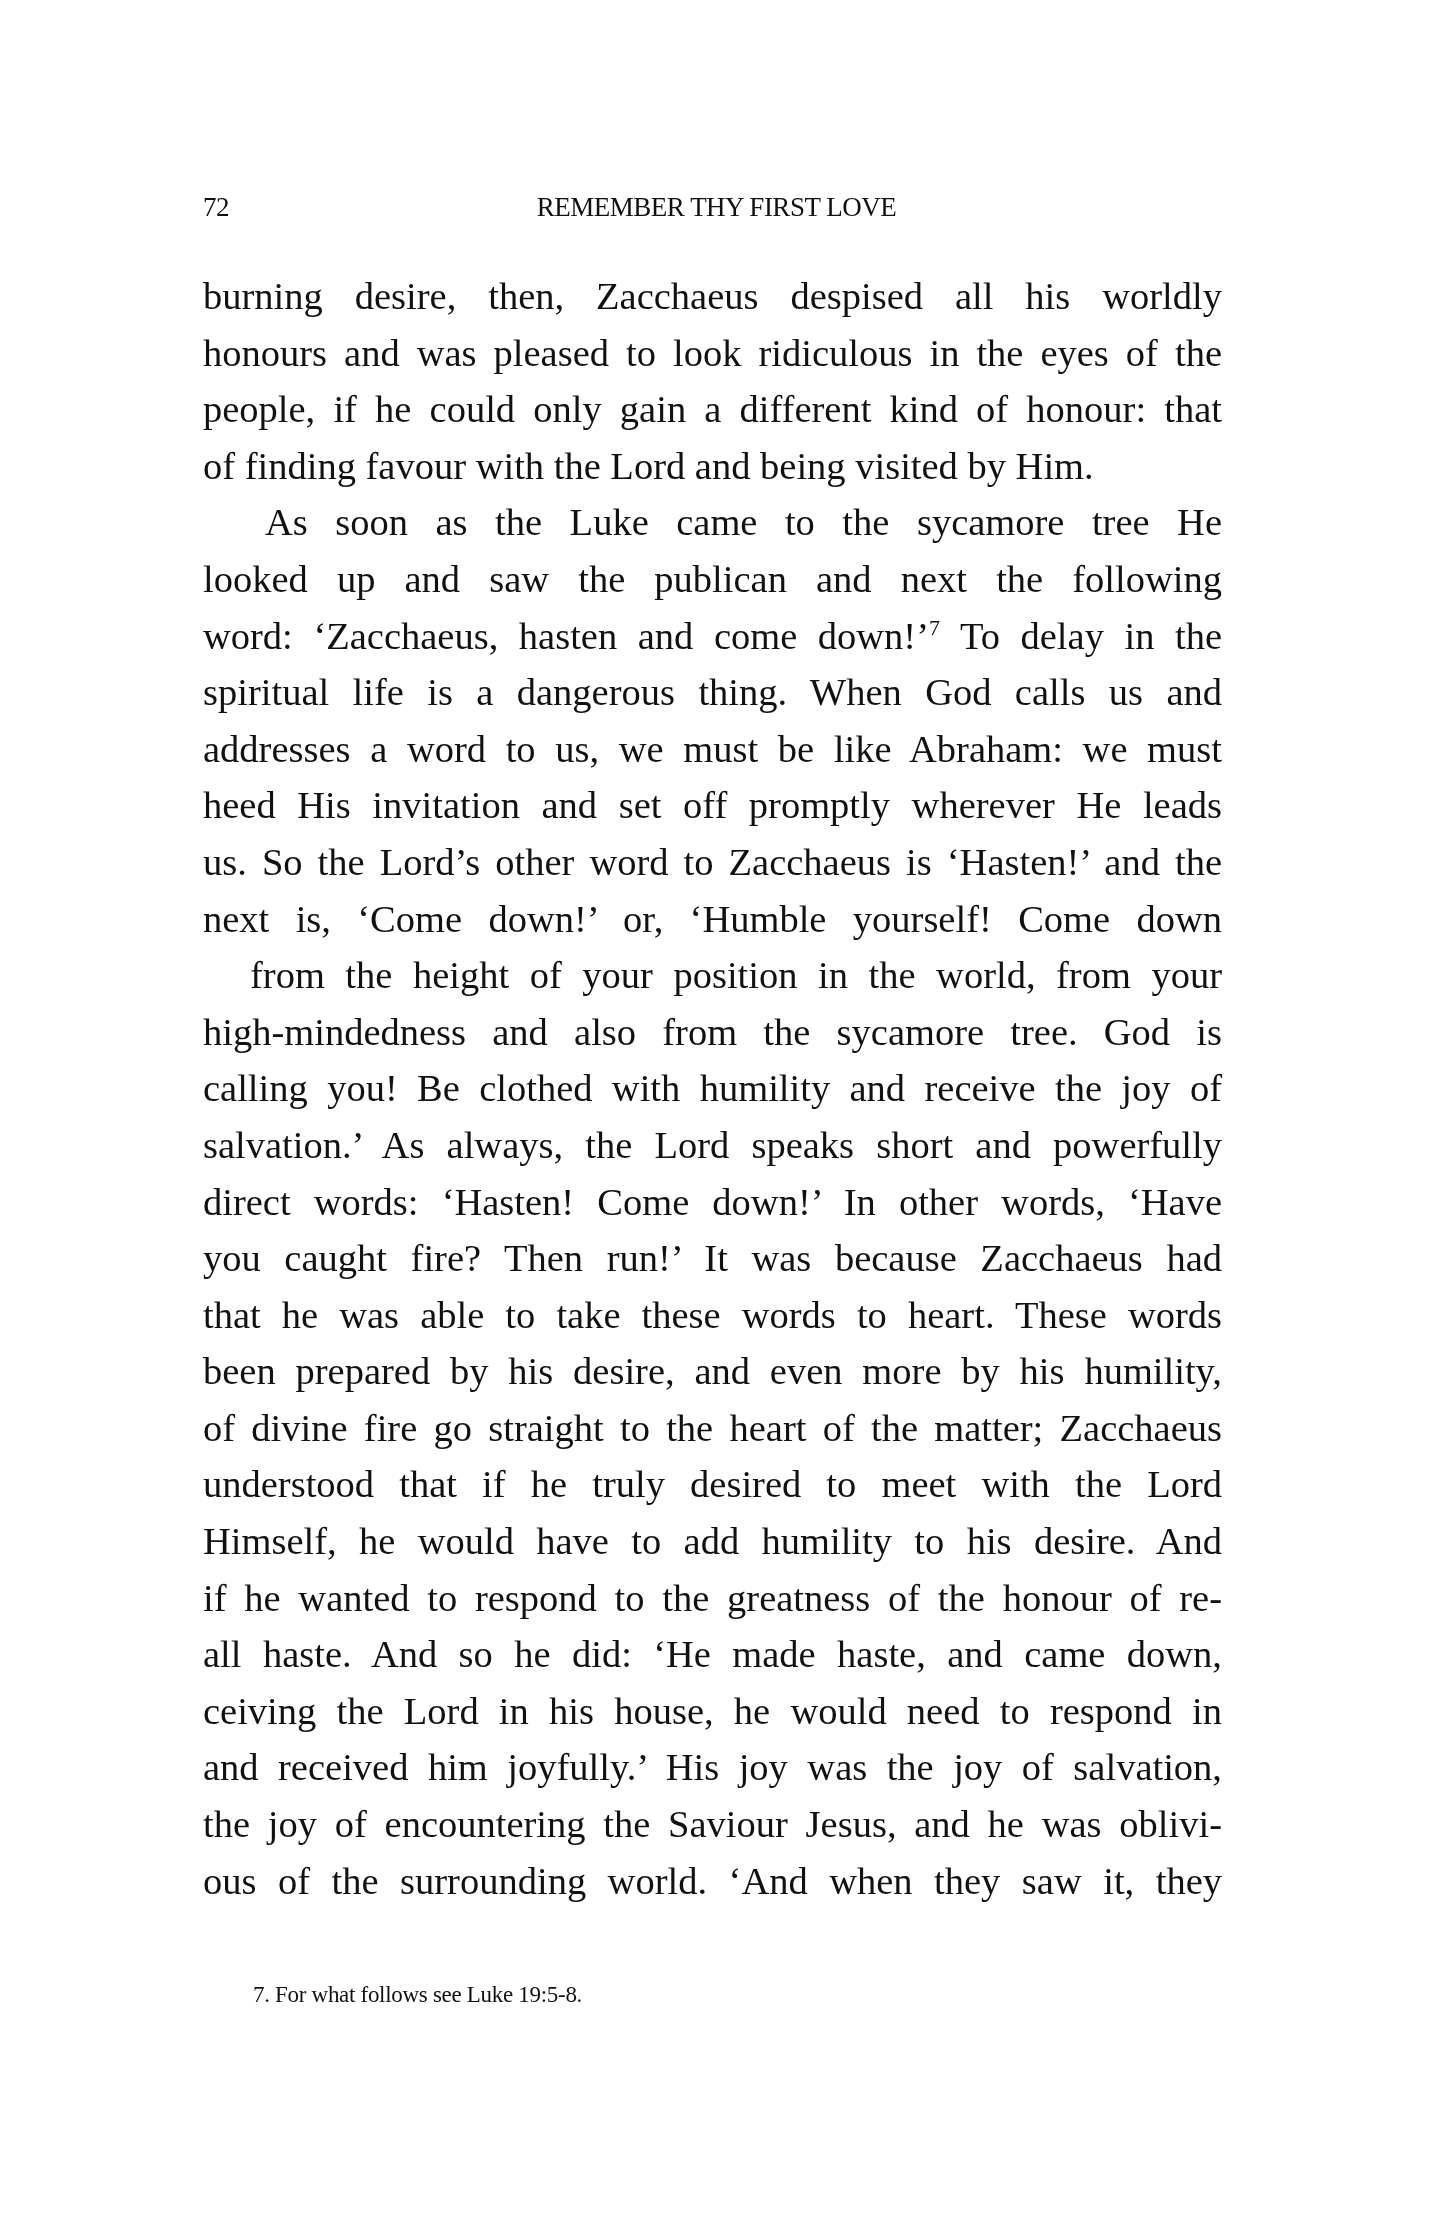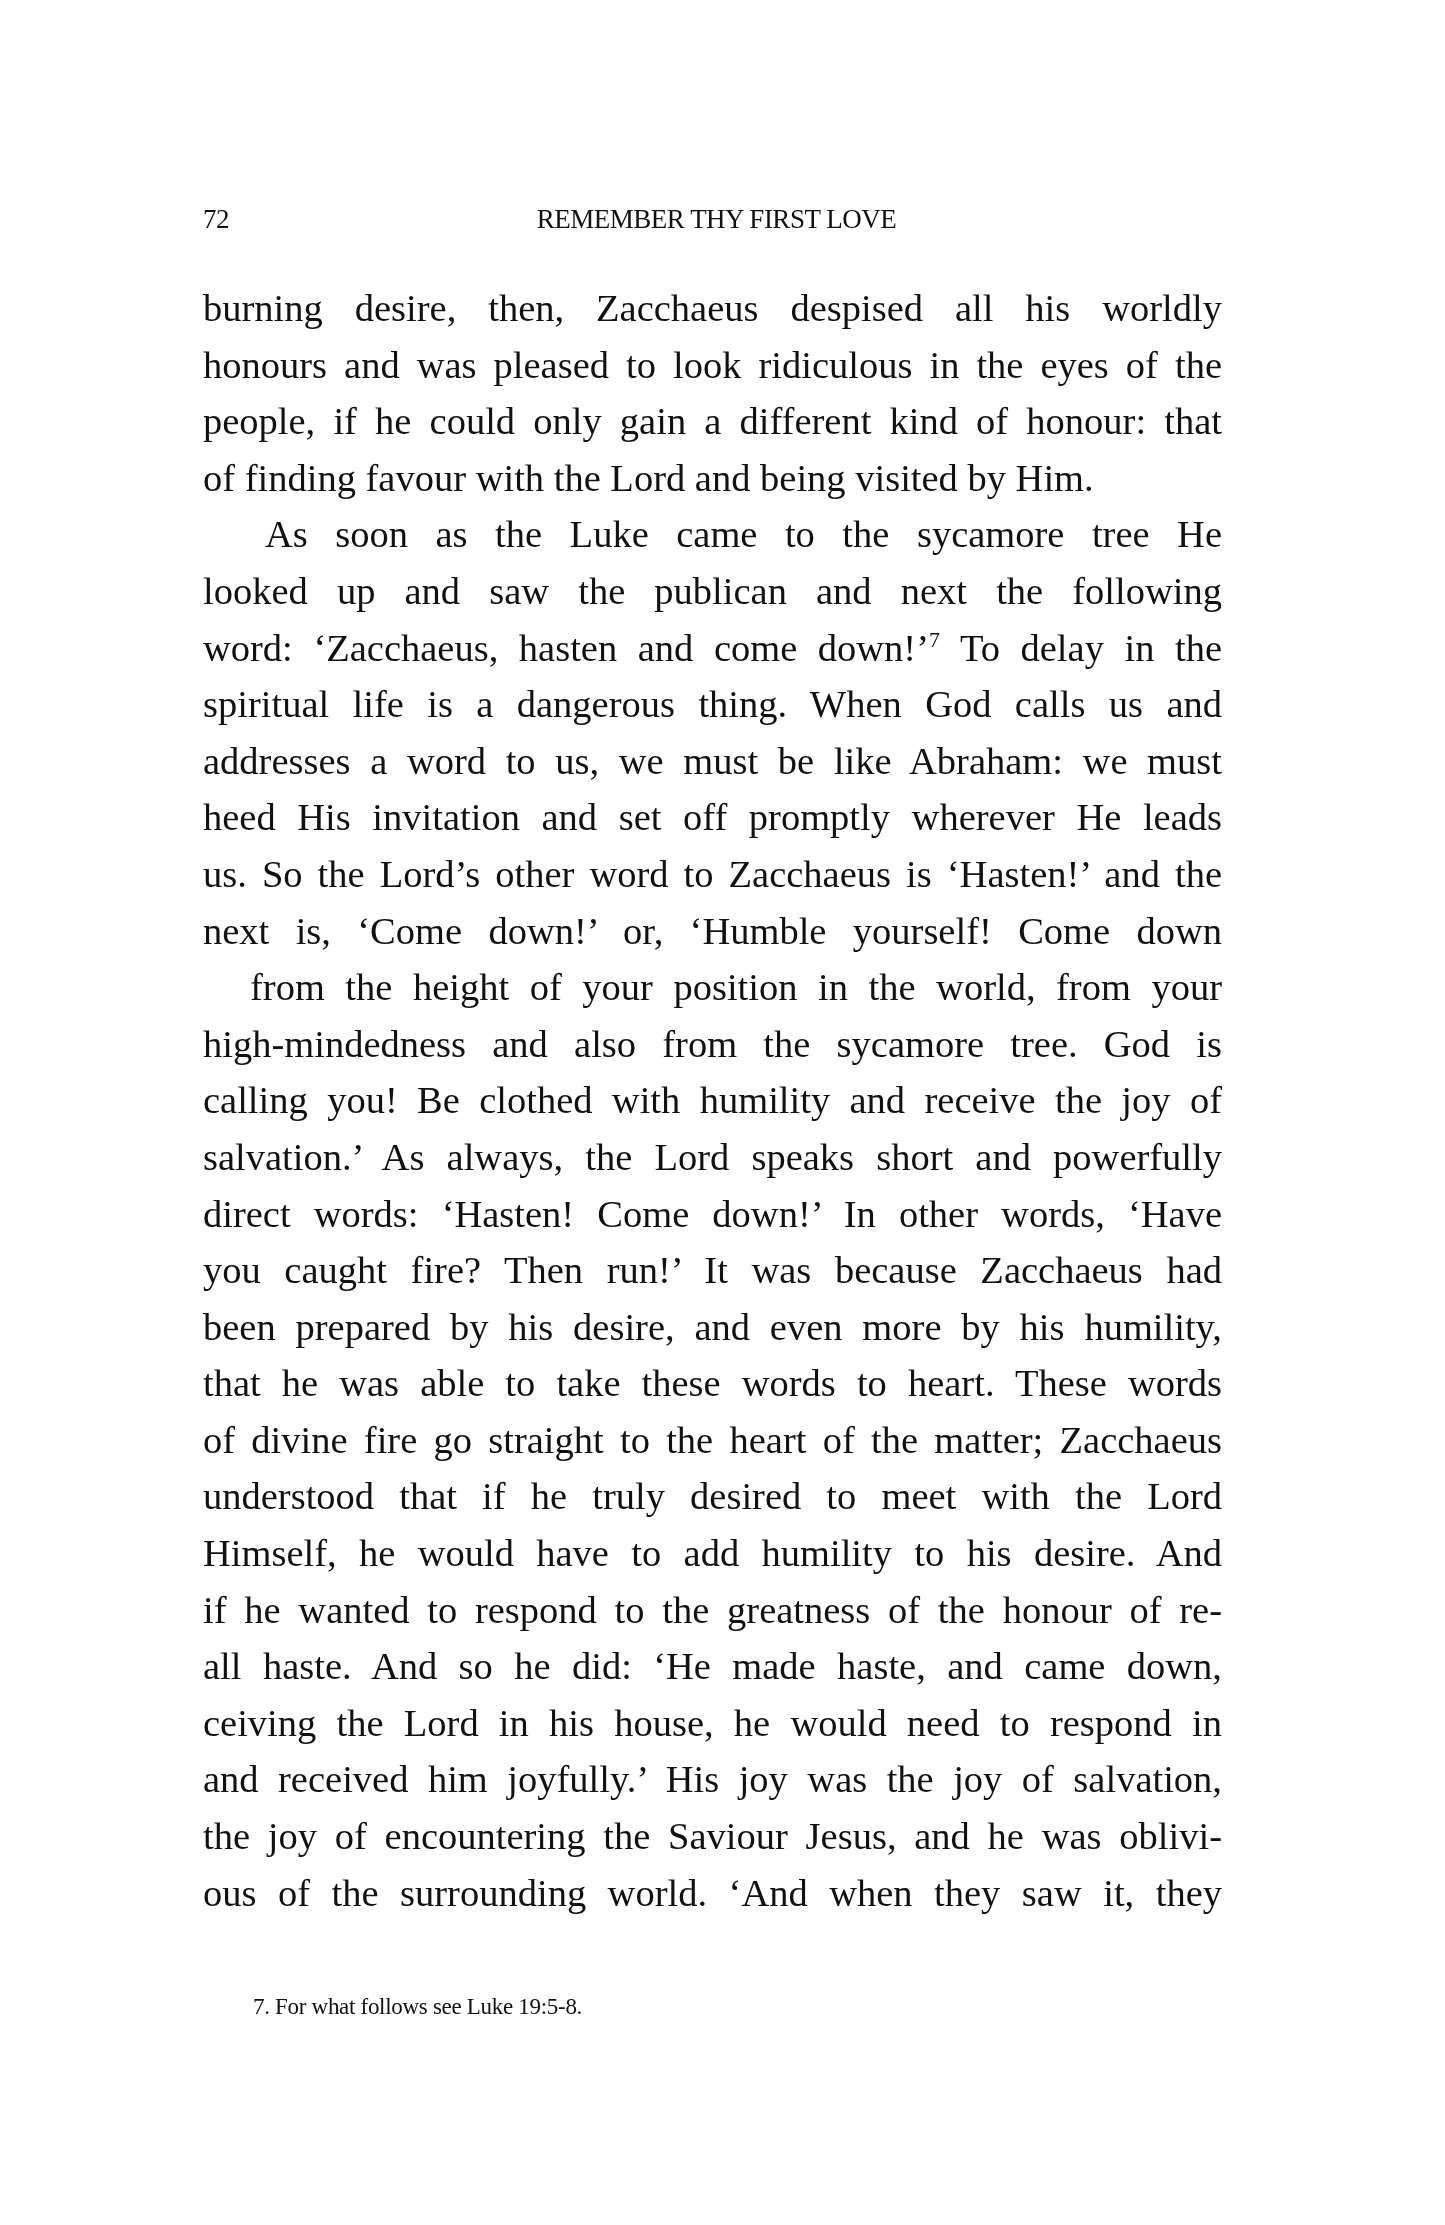--- a/index.html
+++ b/index.html
@@ -10,21 +10,21 @@
   body {
     width: 1445px;
     height: 2225px;
     position: relative;
     overflow: hidden;
     font-family: "Liberation Serif", "DejaVu Serif", serif;
     color: #111111;
   }
   .page {
     position: absolute;
-    left: 0; top: 12px;
+    left: 0; top: 0;
     width: 1445px;
     height: 1993px;
     background: #ffffff;
   }
   .running-head {
     position: absolute;
     top: 190px;
     left: 203px;
     width: 1019px;
     height: 34px;
@@ -109,22 +109,22 @@
       <span class="line" style="display: block;">addresses a word to us, we must be like Abraham: we must</span>
       <span class="line" style="display: block;">heed His invitation and set off promptly wherever He leads</span>
       <span class="line" style="display: block;">us. So the Lord’s other word to Zacchaeus is ‘Hasten!’ and the</span>
       <span class="line" style="display: block;">next is, ‘Come down!’ or, ‘Humble yourself! Come down</span>
       <span class="line" style="display: block; margin-left: 47px;">from the height of your position in the world, from your</span>
       <span class="line" style="display: block;">high-mindedness and also from the sycamore tree. God is</span>
       <span class="line" style="display: block; font-family: Liberation Serif, serif;">calling you! Be clothed with humility and receive the joy of</span>
       <span class="line" style="display: block;">salvation.’ As always, the Lord speaks short and powerfully</span>
       <span class="line" style="display: block;">direct words: ‘Hasten! Come down!’ In other words, ‘Have</span>
       <span class="line" style="display: block;">you caught fire? Then run!’ It was because Zacchaeus had</span>
+      <span class="line" style="display: block;">that he was able to take these words to heart. These words</span>
       <span class="line" style="display: block;">been prepared by his desire, and even more by his humility,</span>
-      <span class="line" style="display: block;">that he was able to take these words to heart. These words</span>
       <span class="line" style="display: block;">of divine fire go straight to the heart of the matter; Zacchaeus</span>
       <span class="line" style="display: block;">understood that if he truly desired to meet with the Lord</span>
       <span class="line" style="display: block;">Himself, he would have to add humility to his desire. And</span>
       <span class="line" style="display: block;">if he wanted to respond to the greatness of the honour of re-</span>
       <span class="line" style="display: block;">all haste. And so he did: ‘He made haste, and came down,</span>
       <span class="line" style="display: block;">ceiving the Lord in his house, he would need to respond in</span>
       <span class="line" style="display: block;">and received him joyfully.’ His joy was the joy of salvation,</span>
       <span class="line" style="display: block;">the joy of encountering the Saviour Jesus, and he was oblivi-</span>
       <span class="line" style="display: block;">ous of the surrounding world. ‘And when they saw it, they</span>
     </div>

